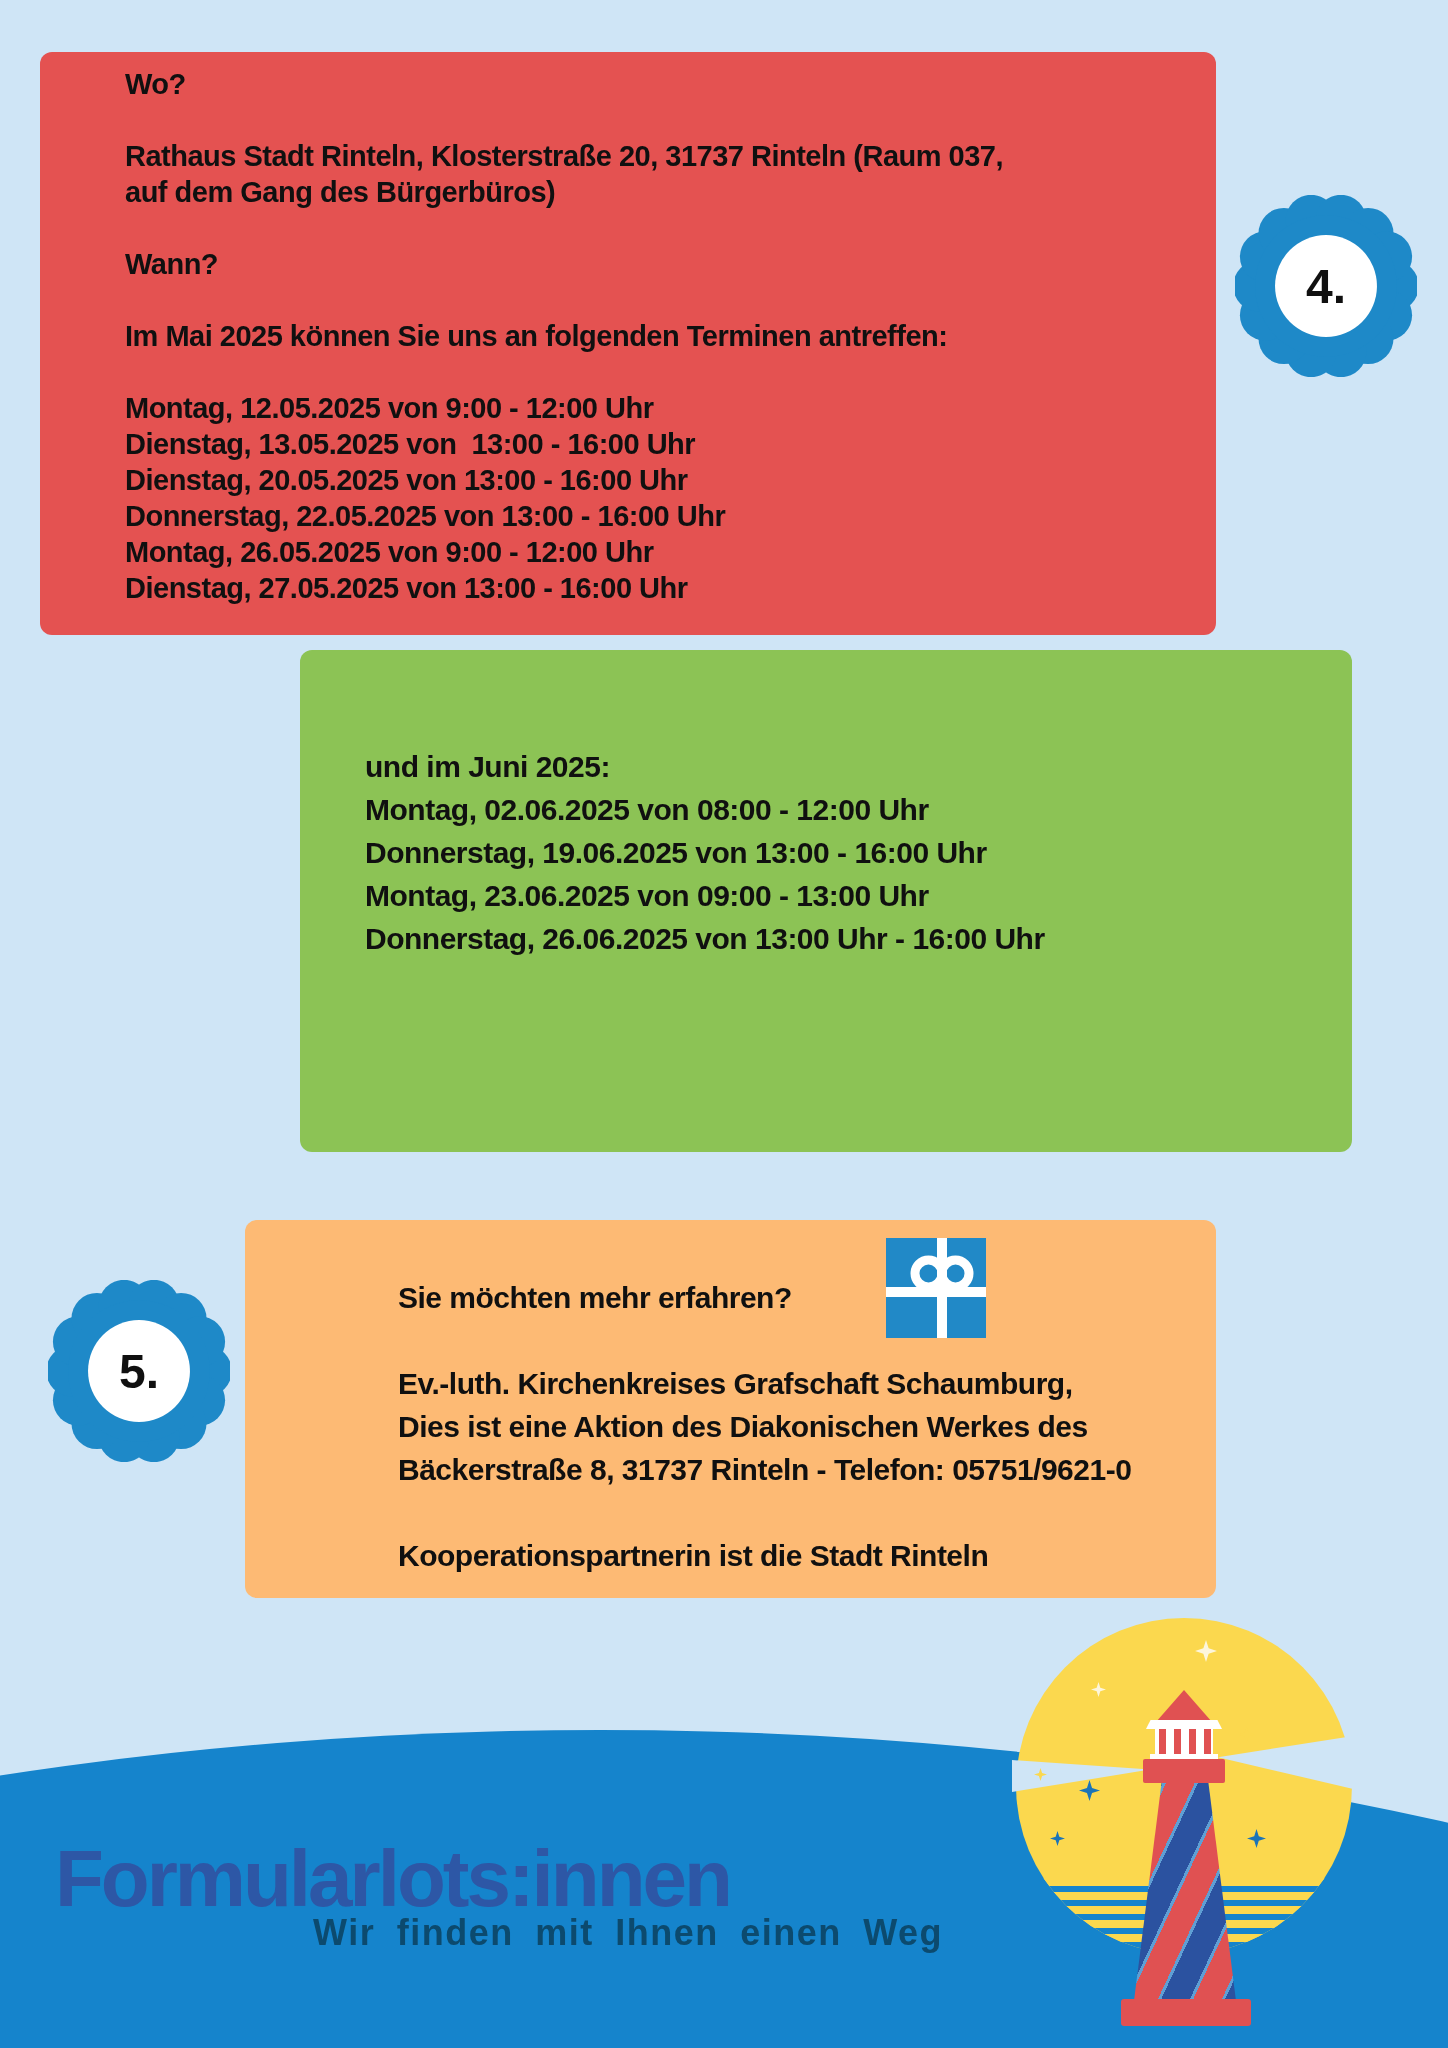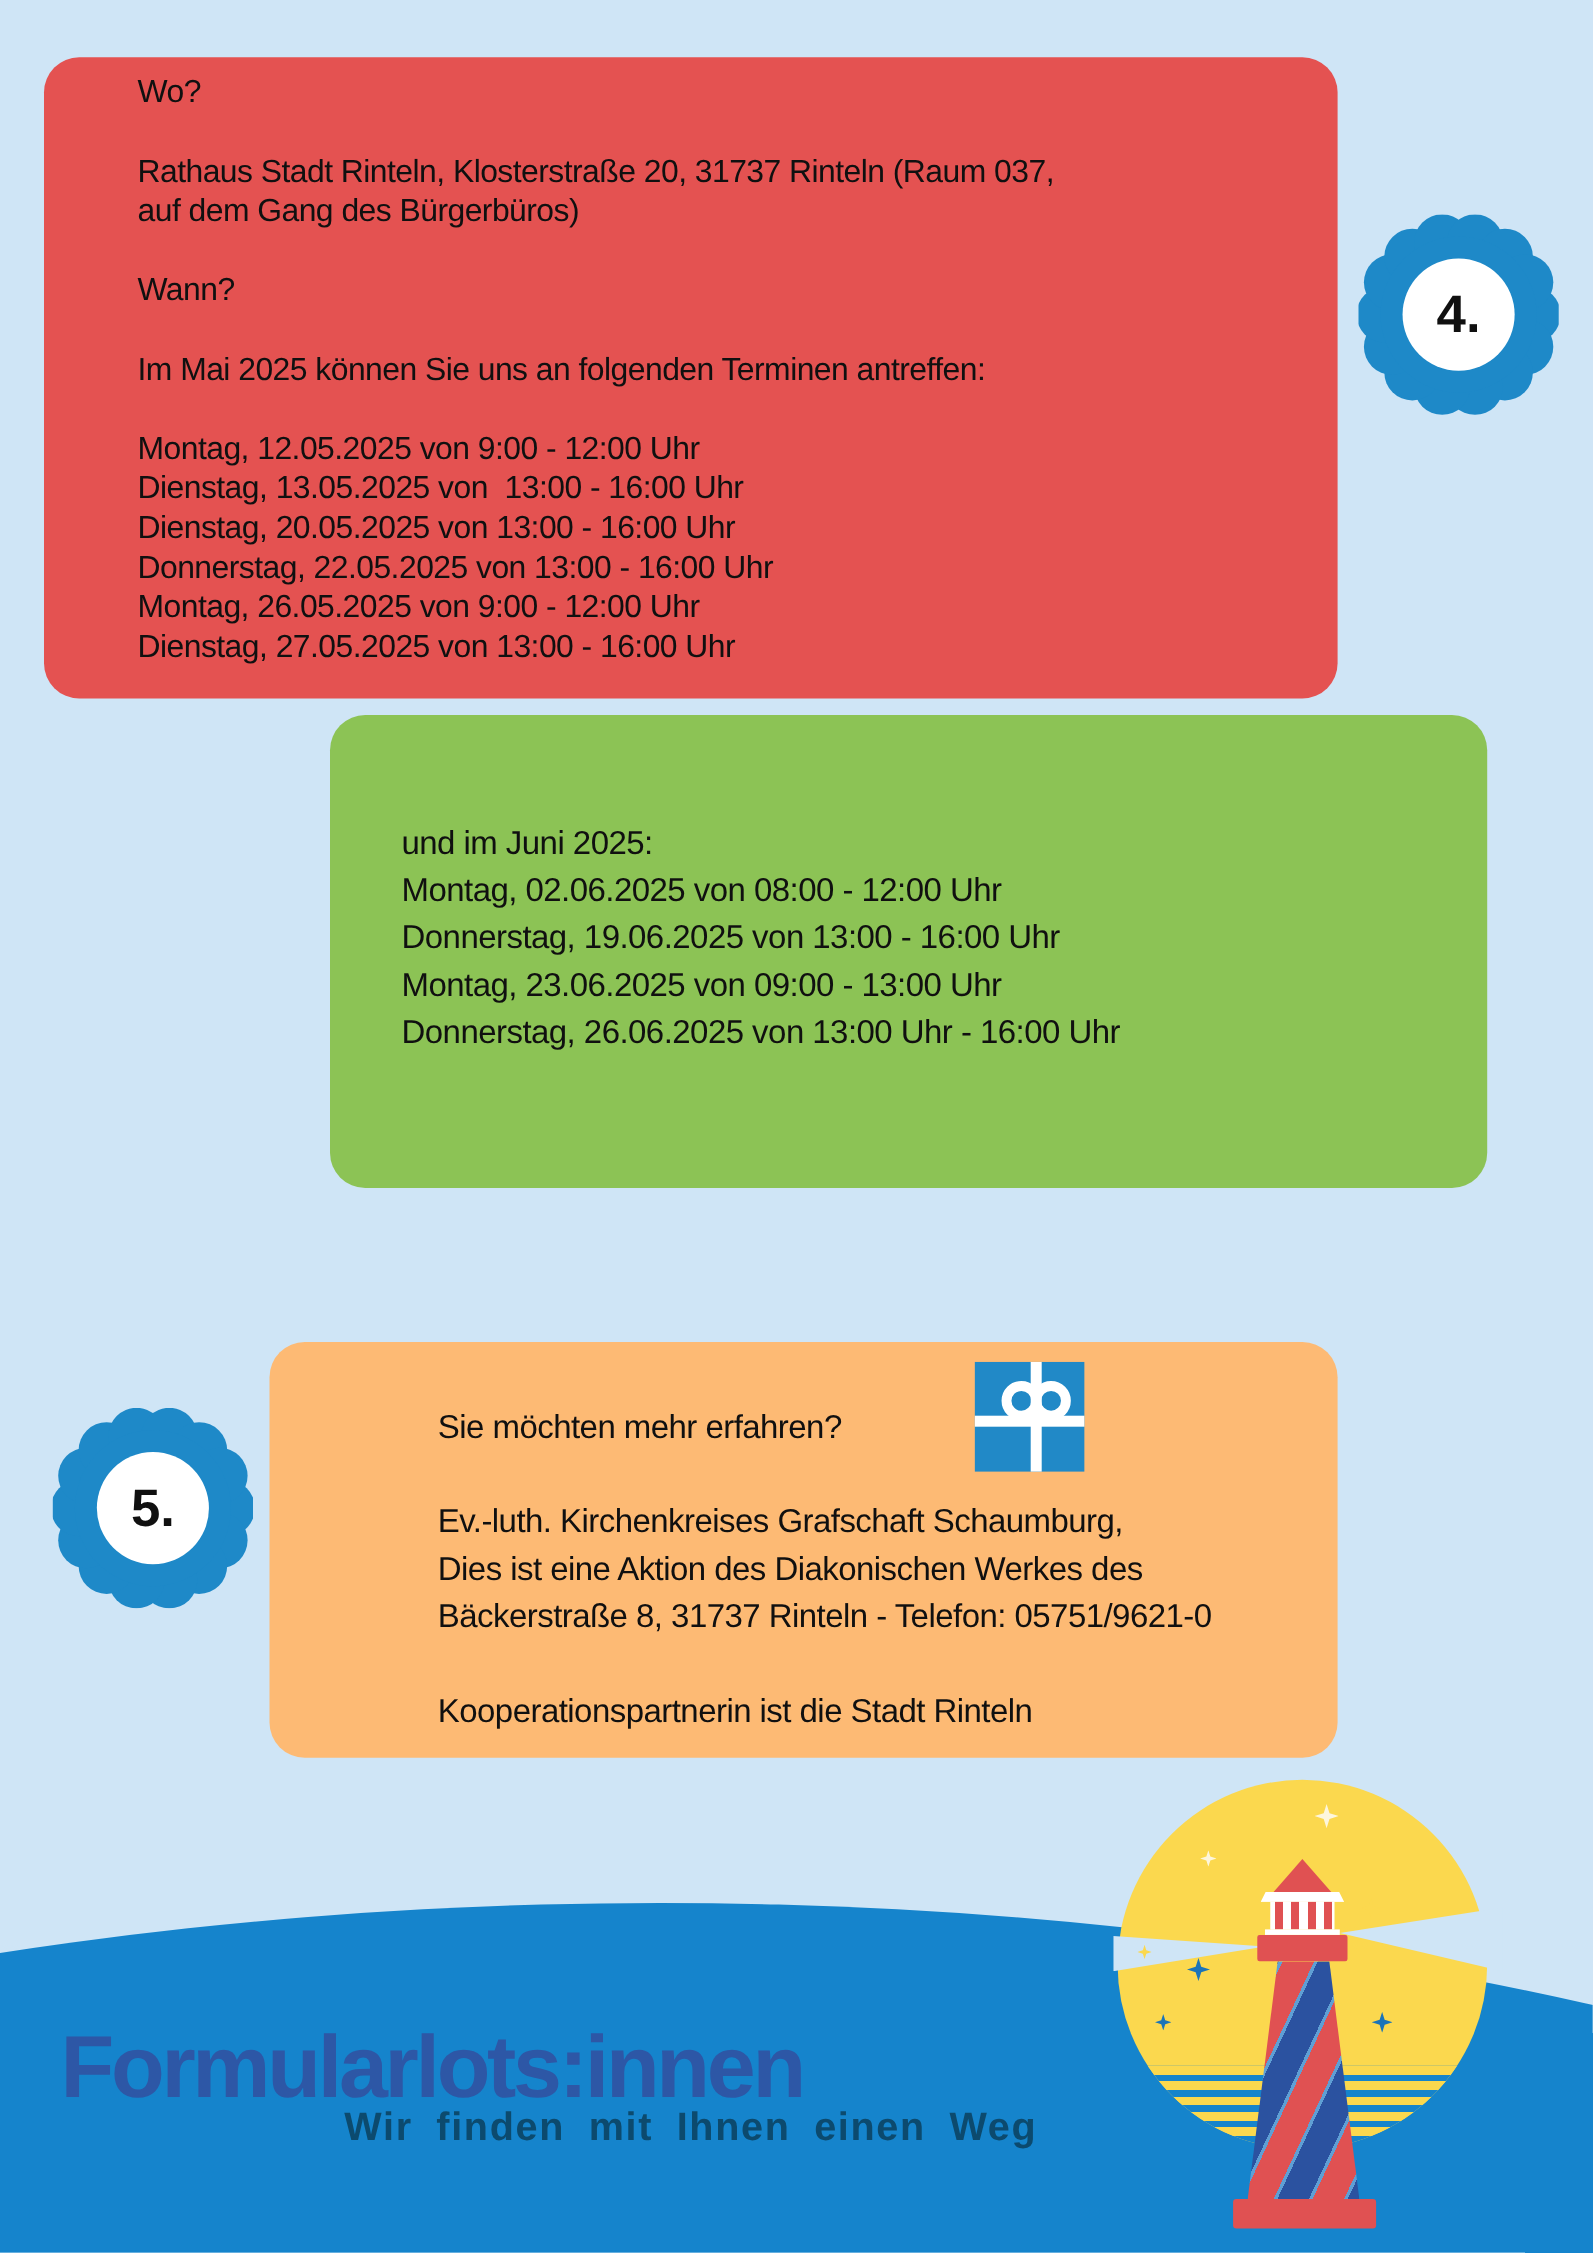--- a/index.html
+++ b/index.html
@@ -1,25 +1,25 @@
 <!DOCTYPE html>
 <html><head>
 <meta charset="utf-8">
 <style>
   html,body{margin:0;padding:0;}
   body{font-family:"Liberation Sans","DejaVu Sans",sans-serif;}
   .page{position:relative;width:1448px;height:2048px;background:#cfe5f6;overflow:hidden;}
 
   
-  .card{position:absolute;border-radius:32px;color:#101010;font-weight:normal;box-sizing:border-box;}
+  .card{position:absolute;border-radius:12px;color:#101010;font-weight:bold;box-sizing:border-box;}
   .card .line{white-space:pre-wrap;letter-spacing:-0.5px;}
   .card-where{left:40px;top:52px;width:1176px;height:583px;background:#e45251;
               padding:14px 40px 0 85px;font-size:29px;}
   .card-where .line{line-height:36px;}
-  .card-june{left:300px;top:650px;width:1052px;height:430px;background:#8cc355;
+  .card-june{left:300px;top:650px;width:1052px;height:502px;background:#8cc355;
              padding:95px 40px 0 65px;font-size:30px;}
   .card-june .line{line-height:43px;}
   .card-info{left:245px;top:1220px;width:971px;height:378px;background:#fdba74;
              padding:56px 40px 0 153px;font-size:30px;}
   .card-info .line{line-height:43px;}
 
   
   .badge{position:absolute;width:182px;height:182px;}
   .badge svg{position:absolute;inset:0;width:100%;height:100%;}
   .badge .num{position:absolute;inset:0;display:flex;align-items:center;justify-content:center;

